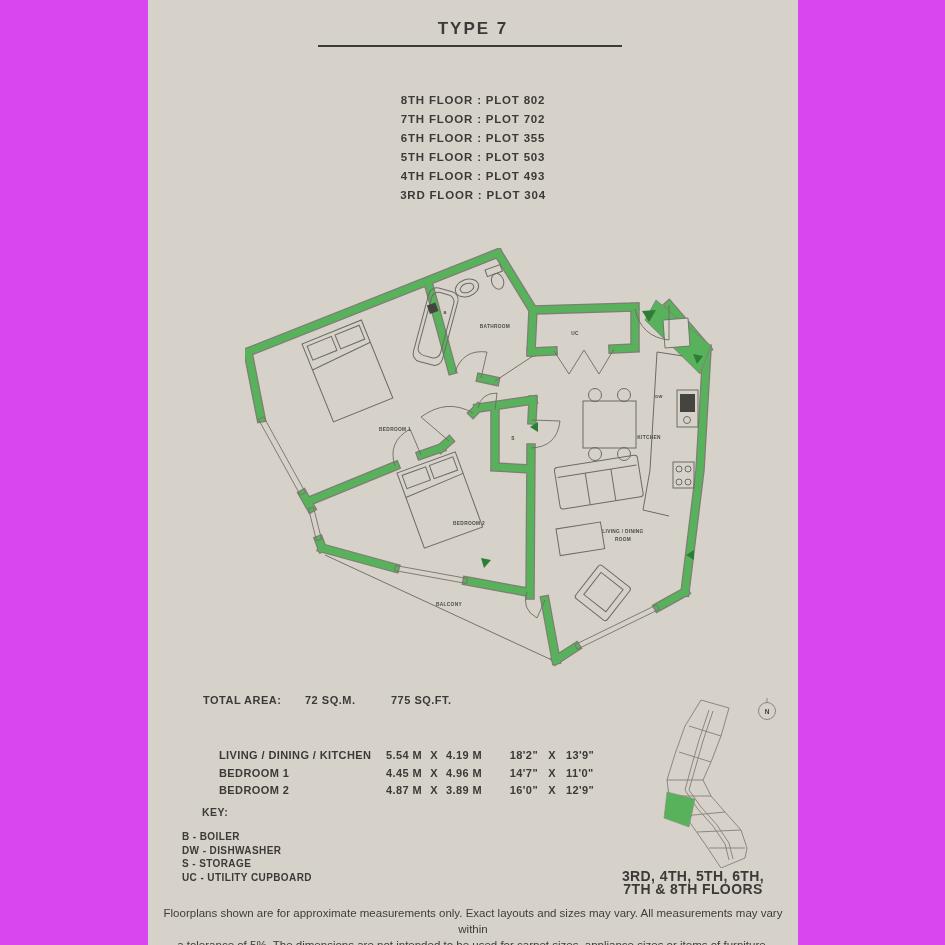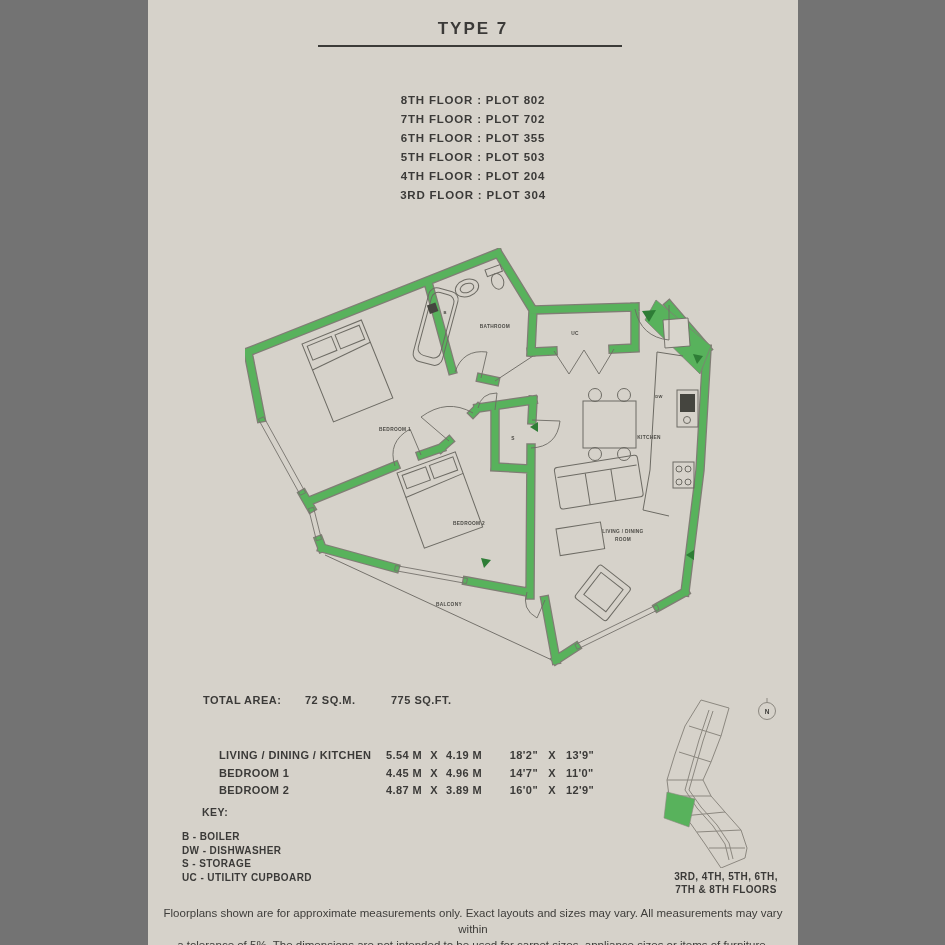--- a/index.html
+++ b/index.html
@@ -3,21 +3,21 @@
 <meta charset="utf-8">
 <style>
   :root{
     --bg:#d6d2ca;
     --green:#58b25c;
     --dkgreen:#2e7d36;
     --ink:#3b3a38;
     --line:#6d6b64;
   }
   html,body{margin:0;padding:0;background:#ffffff;}
-  .stage{position:relative;width:945px;height:945px;margin:0 auto;background:#737373;
+  .stage{position:relative;width:945px;height:945px;margin:0 auto;background:#d946ef;
          font-family:"Liberation Sans", sans-serif;color:var(--ink);overflow:hidden;}
   .page{position:absolute;left:148px;top:0;width:650px;height:945px;background:var(--bg);}
   .abs{position:absolute;}
   .title{top:19px;left:0;width:100%;text-align:center;font-size:17px;font-weight:700;letter-spacing:2px;}
   .rule{top:45px;left:170px;width:304px;height:2px;background:#3c3b38;}
   .subtitle{top:56px;left:0;width:100%;text-align:center;font-size:16px;font-weight:700;letter-spacing:1px;}
   .plots{top:91px;left:0;width:100%;text-align:center;font-size:11.5px;font-weight:700;
          letter-spacing:.8px;line-height:19px;}
   .plan-svg{left:97px;top:248px;}
   .area-row{top:694px;left:0;width:100%;height:14px;font-size:11px;font-weight:700;letter-spacing:.5px;}
@@ -30,21 +30,21 @@
   .c-m1{left:212px;width:46px;text-align:right;}
   .c-x1{left:262px;width:16px;text-align:center;}
   .c-m2{left:282px;}
   .c-f1{left:336px;width:38px;text-align:right;}
   .c-x2{left:380px;width:16px;text-align:center;}
   .c-f2{left:402px;}
   .key{top:806px;left:34px;width:220px;}
   .key-title{font-size:10.5px;font-weight:700;letter-spacing:.5px;padding-left:20px;}
   .key-items{margin-top:12px;font-size:10px;font-weight:700;letter-spacing:.4px;line-height:13.5px;}
   .site-svg{left:505px;top:696px;}
-  .site-caption{top:870px;left:502px;width:152px;text-align:center;font-size:10px;
+  .site-caption{top:870px;left:469px;width:152px;text-align:center;font-size:14px;
                 font-weight:700;letter-spacing:.4px;line-height:13px;}
   .footer{top:905px;left:5px;width:640px;text-align:center;font-size:11.5px;font-weight:400;
           line-height:16px;color:#3e3d3a;}
   
   .wall-under{stroke:#807d75;stroke-width:9.5;fill:none;stroke-linecap:square;stroke-linejoin:miter;}
   .wall{stroke:var(--green);stroke-width:7;fill:none;stroke-linecap:square;stroke-linejoin:miter;}
   .blob{fill:var(--green);stroke:#807d75;stroke-width:.8;}
   .closet{fill:#d9d5cd;stroke:#6d6b64;stroke-width:.9;}
   .win{stroke:#75726c;stroke-width:.9;fill:none;}
   .thinline{stroke:#75726c;stroke-width:1;fill:none;}
@@ -65,21 +65,21 @@
   <div class="page">
 
     <div class="abs title">TYPE 7</div>
     <div class="abs rule"></div>
 
     <div class="abs plots">
       <div>8TH FLOOR : PLOT 802</div>
       <div>7TH FLOOR : PLOT 702</div>
       <div>6TH FLOOR : PLOT 355</div>
       <div>5TH FLOOR : PLOT 503</div>
-      <div>4TH FLOOR : PLOT 204</div>
+      <div>4TH FLOOR : PLOT 493</div>
       <div>3RD FLOOR : PLOT 304</div>
     </div>
 
     <svg class="abs plan-svg" width="470" height="420" viewBox="0 0 470 420">
 
       <path class="thinline" d="M80,307 L309,413"></path>
 
       <path id="walls" d="M3,104 L253,5
         M253,5 L288,62
         M288,62 L390,59

